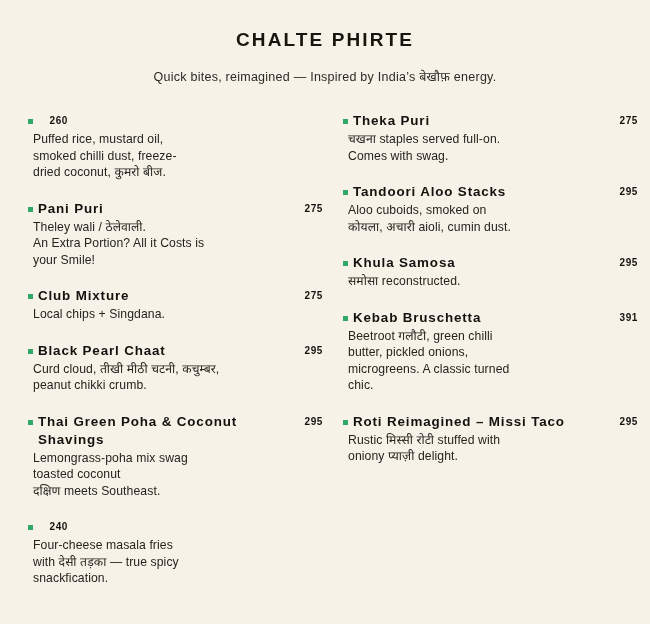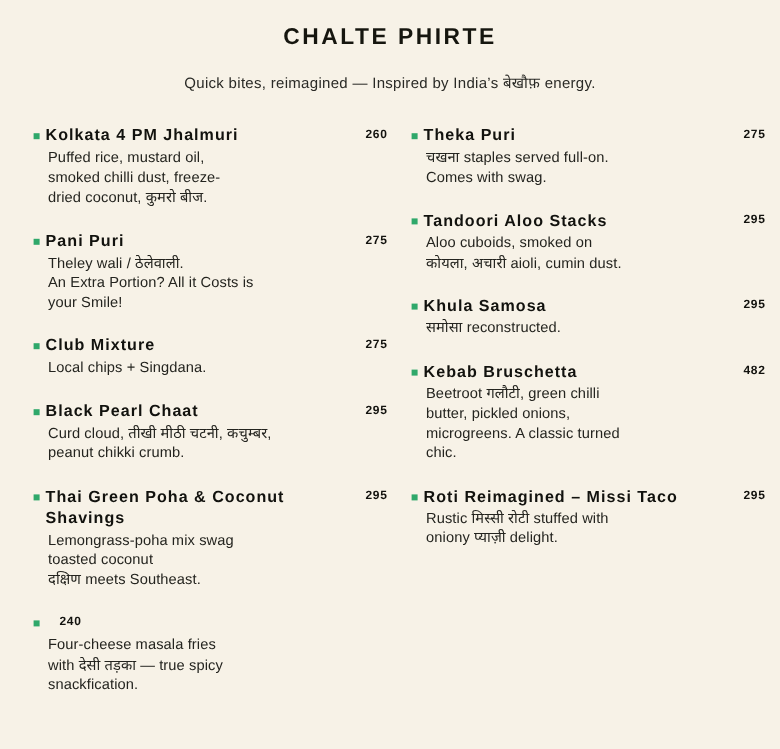--- a/index.html
+++ b/index.html
@@ -25,21 +25,21 @@
   .menu-header {
     text-align: center;
     padding-top: 2px;
   }
   .menu-title {
     font-size: 19px;
     font-weight: bold;
     letter-spacing: 2.1px;
     color: #16160f;
     line-height: 24px;
-    margin: 0;
+    margin: 8px;
   }
   .menu-subtitle {
     font-size: 12.5px;
     letter-spacing: 0.25px;
     color: #2a2a26;
     line-height: 18px;
     margin-top: 16px;
     font-weight: normal;
   }
   .menu-columns {
@@ -86,21 +86,21 @@
     line-height: 18px;
     color: #12120e;
     flex: 0 0 auto;
     text-align: right;
     min-width: 30px;
   }
   .item-desc {
     font-size: 12.2px;
     line-height: 16.5px;
     color: #24241f;
-    margin-left: 12px;
+    margin-left: 5px;
     margin-top: 1px;
     letter-spacing: 0.1px;
     max-width: 232px;
     white-space: pre-line;
   }
 </style>
 </head>
 <body>
 
 <div class="menu-page">
@@ -110,21 +110,20 @@
     <div class="menu-subtitle">Quick bites, reimagined — Inspired by India’s बेखौफ़ energy.</div>
   </div>
 
   <div class="menu-columns">
 
     <div class="menu-column left">
 
       <div class="menu-item">
         <div class="item-head">
           <span class="bullet"></span>
-          <span class="item-name">Kolkata 4 PM Jhalmuri</span>
           <span class="item-price">260</span>
         </div>
         <div class="item-desc">Puffed rice, mustard oil,
 smoked chilli dust, freeze-
 dried coconut, कुमरो बीज.</div>
       </div>
 
       <div class="menu-item">
         <div class="item-head">
           <span class="bullet"></span>
@@ -206,21 +205,21 @@
           <span class="item-name">Khula Samosa</span>
           <span class="item-price">295</span>
         </div>
         <div class="item-desc">समोसा reconstructed.</div>
       </div>
 
       <div class="menu-item">
         <div class="item-head">
           <span class="bullet"></span>
           <span class="item-name">Kebab Bruschetta</span>
-          <span class="item-price">482</span>
+          <span class="item-price">391</span>
         </div>
         <div class="item-desc">Beetroot गलौटी, green chilli
 butter, pickled onions,
 microgreens. A classic turned
 chic.</div>
       </div>
 
       <div class="menu-item">
         <div class="item-head">
           <span class="bullet"></span>

